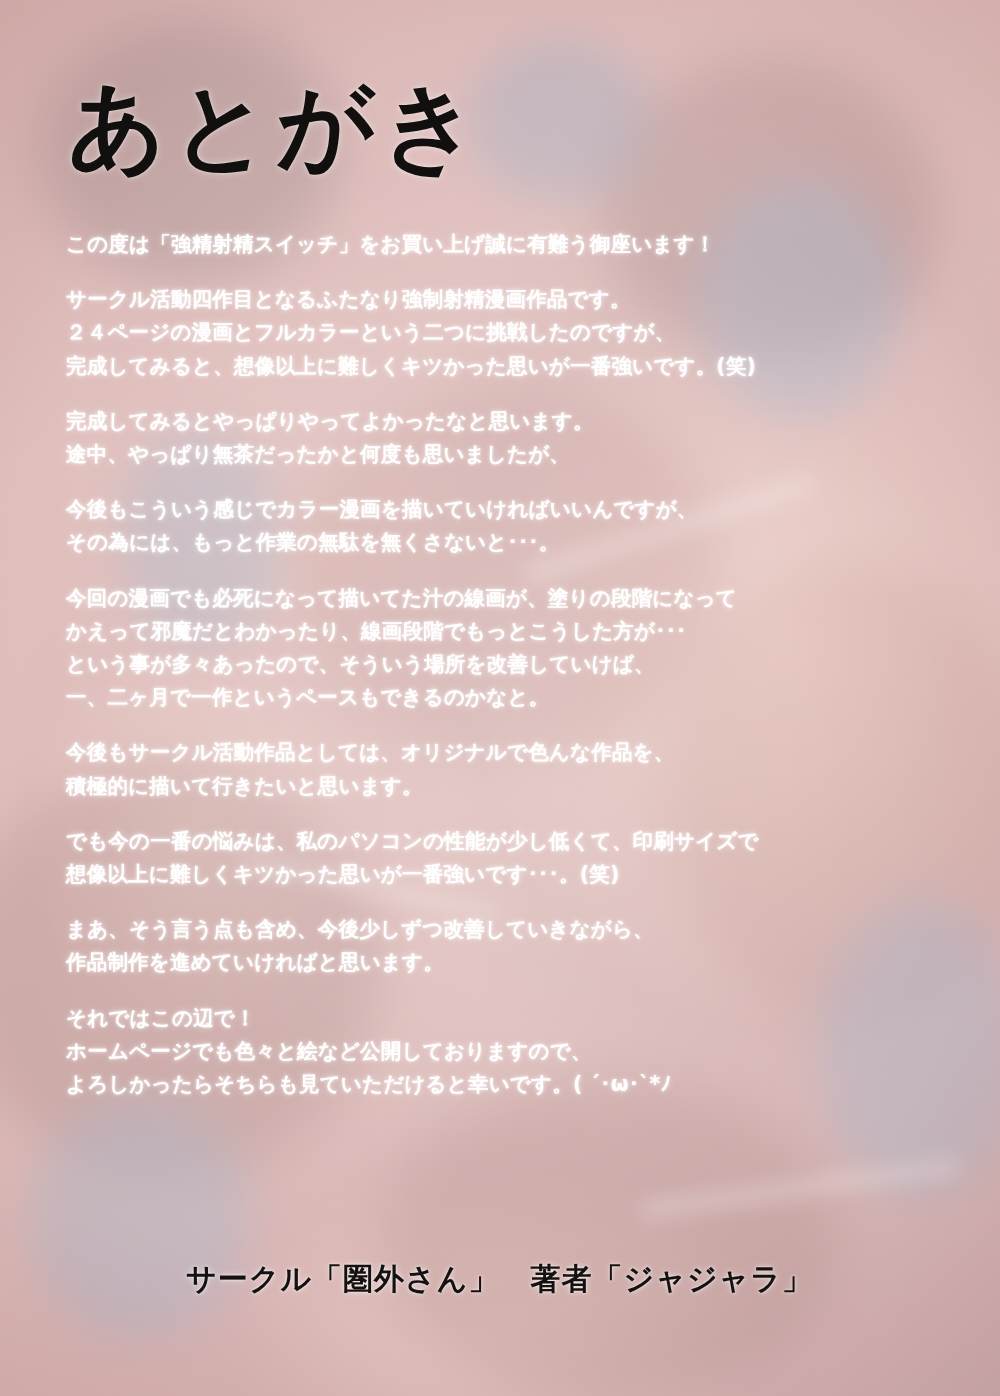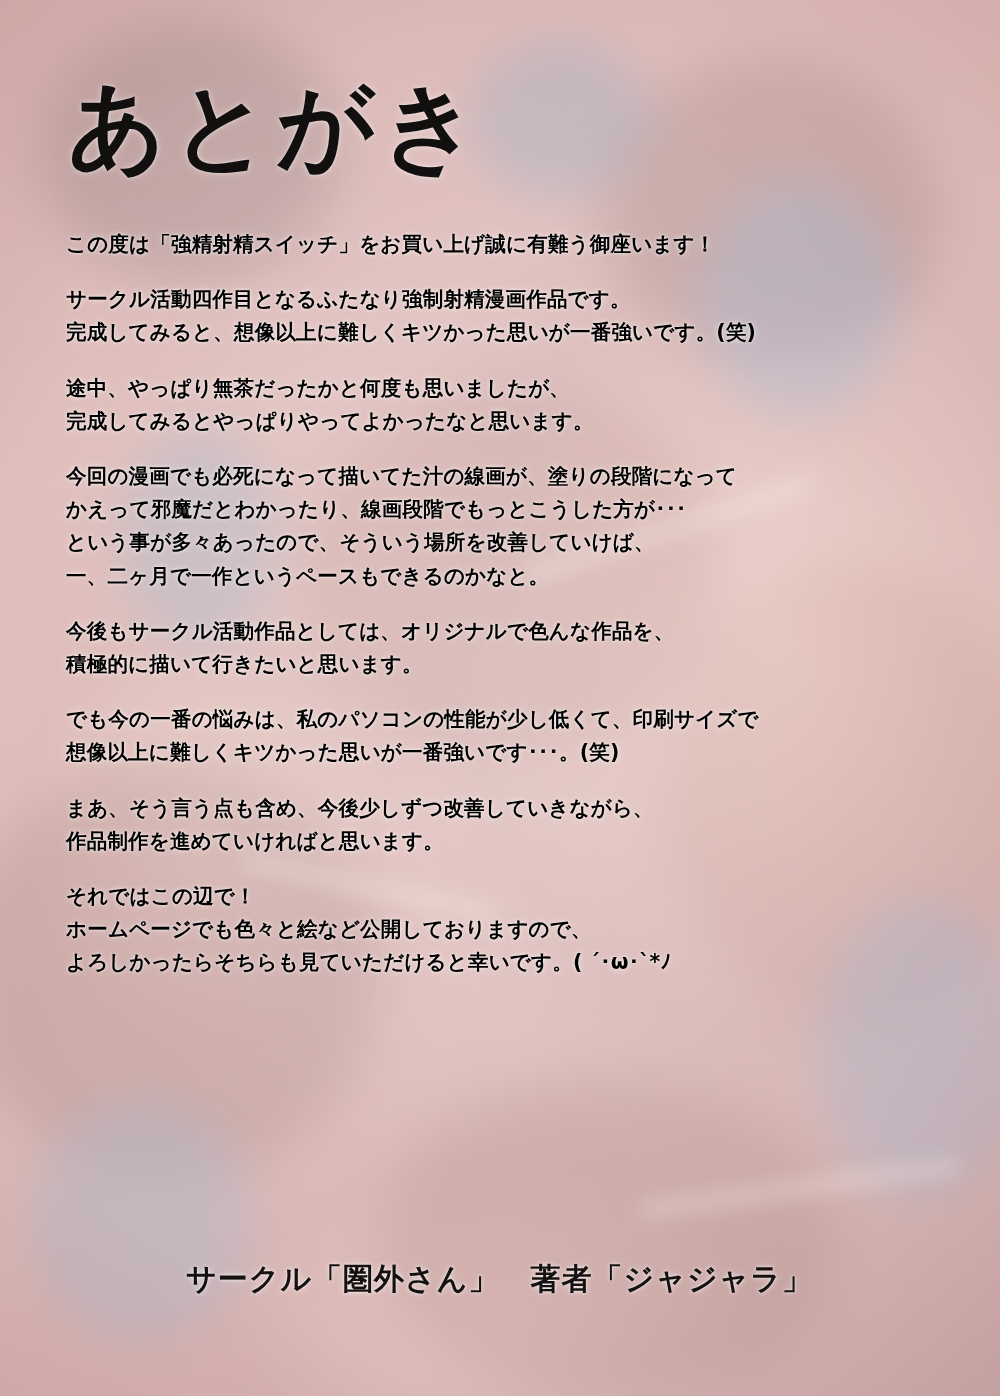--- a/index.html
+++ b/index.html
@@ -80,21 +80,21 @@
     line-height: 1;
     color: #12100f;
     letter-spacing: 6px;
     text-shadow: 0 0 3px rgba(255,255,255,0.55), 0 0 8px rgba(255,255,255,0.4);
   }
   .body-text {
     position: absolute;
     left: 66px;
     top: 228px;
     width: 880px;
-    color: #000000;
+    color: #ffffff;
     font-family: "DejaVu Sans", sans-serif;
     font-weight: bold;
     font-size: 20.5px;
     line-height: 1.62;
     letter-spacing: 0.2px;
     text-shadow: 0 0 3px rgba(255,255,255,0.75), 0 0 7px rgba(255,255,255,0.55);
   }
   .para {
     margin: 0 0 22px 0;
   }
@@ -149,28 +149,33 @@
     <div class="afterword-title">あとがき</div>
 
     <div class="body-text">
 
       <div class="para">
         <span class="ln">この度は「強精射精スイッチ」をお買い上げ誠に有難う御座います！</span>
       </div>
 
       <div class="para">
         <span class="ln">サークル活動四作目となるふたなり強制射精漫画作品です。</span>
+        <span class="ln">２４ページの漫画とフルカラーという二つに挑戦したのですが、</span>
         <span class="ln">完成してみると、想像以上に難しくキツかった思いが一番強いです。(笑)</span>
       </div>
 
       <div class="para">
+        <span class="ln">完成してみるとやっぱりやってよかったなと思います。</span>
         <span class="ln">途中、やっぱり無茶だったかと何度も思いましたが、</span>
-        <span class="ln">完成してみるとやっぱりやってよかったなと思います。</span>
-      </div>
-
+      </div>
+
+      <div class="para">
+        <span class="ln">今後もこういう感じでカラー漫画を描いていければいいんですが、</span>
+        <span class="ln">その為には、もっと作業の無駄を無くさないと･･･。</span>
+      </div>
 
       <div class="para">
         <span class="ln">今回の漫画でも必死になって描いてた汁の線画が、塗りの段階になって</span>
         <span class="ln">かえって邪魔だとわかったり、線画段階でもっとこうした方が･･･</span>
         <span class="ln">という事が多々あったので、そういう場所を改善していけば、</span>
         <span class="ln">一、二ヶ月で一作というペースもできるのかなと。</span>
       </div>
 
       <div class="para">
         <span class="ln">今後もサークル活動作品としては、オリジナルで色んな作品を、</span>

